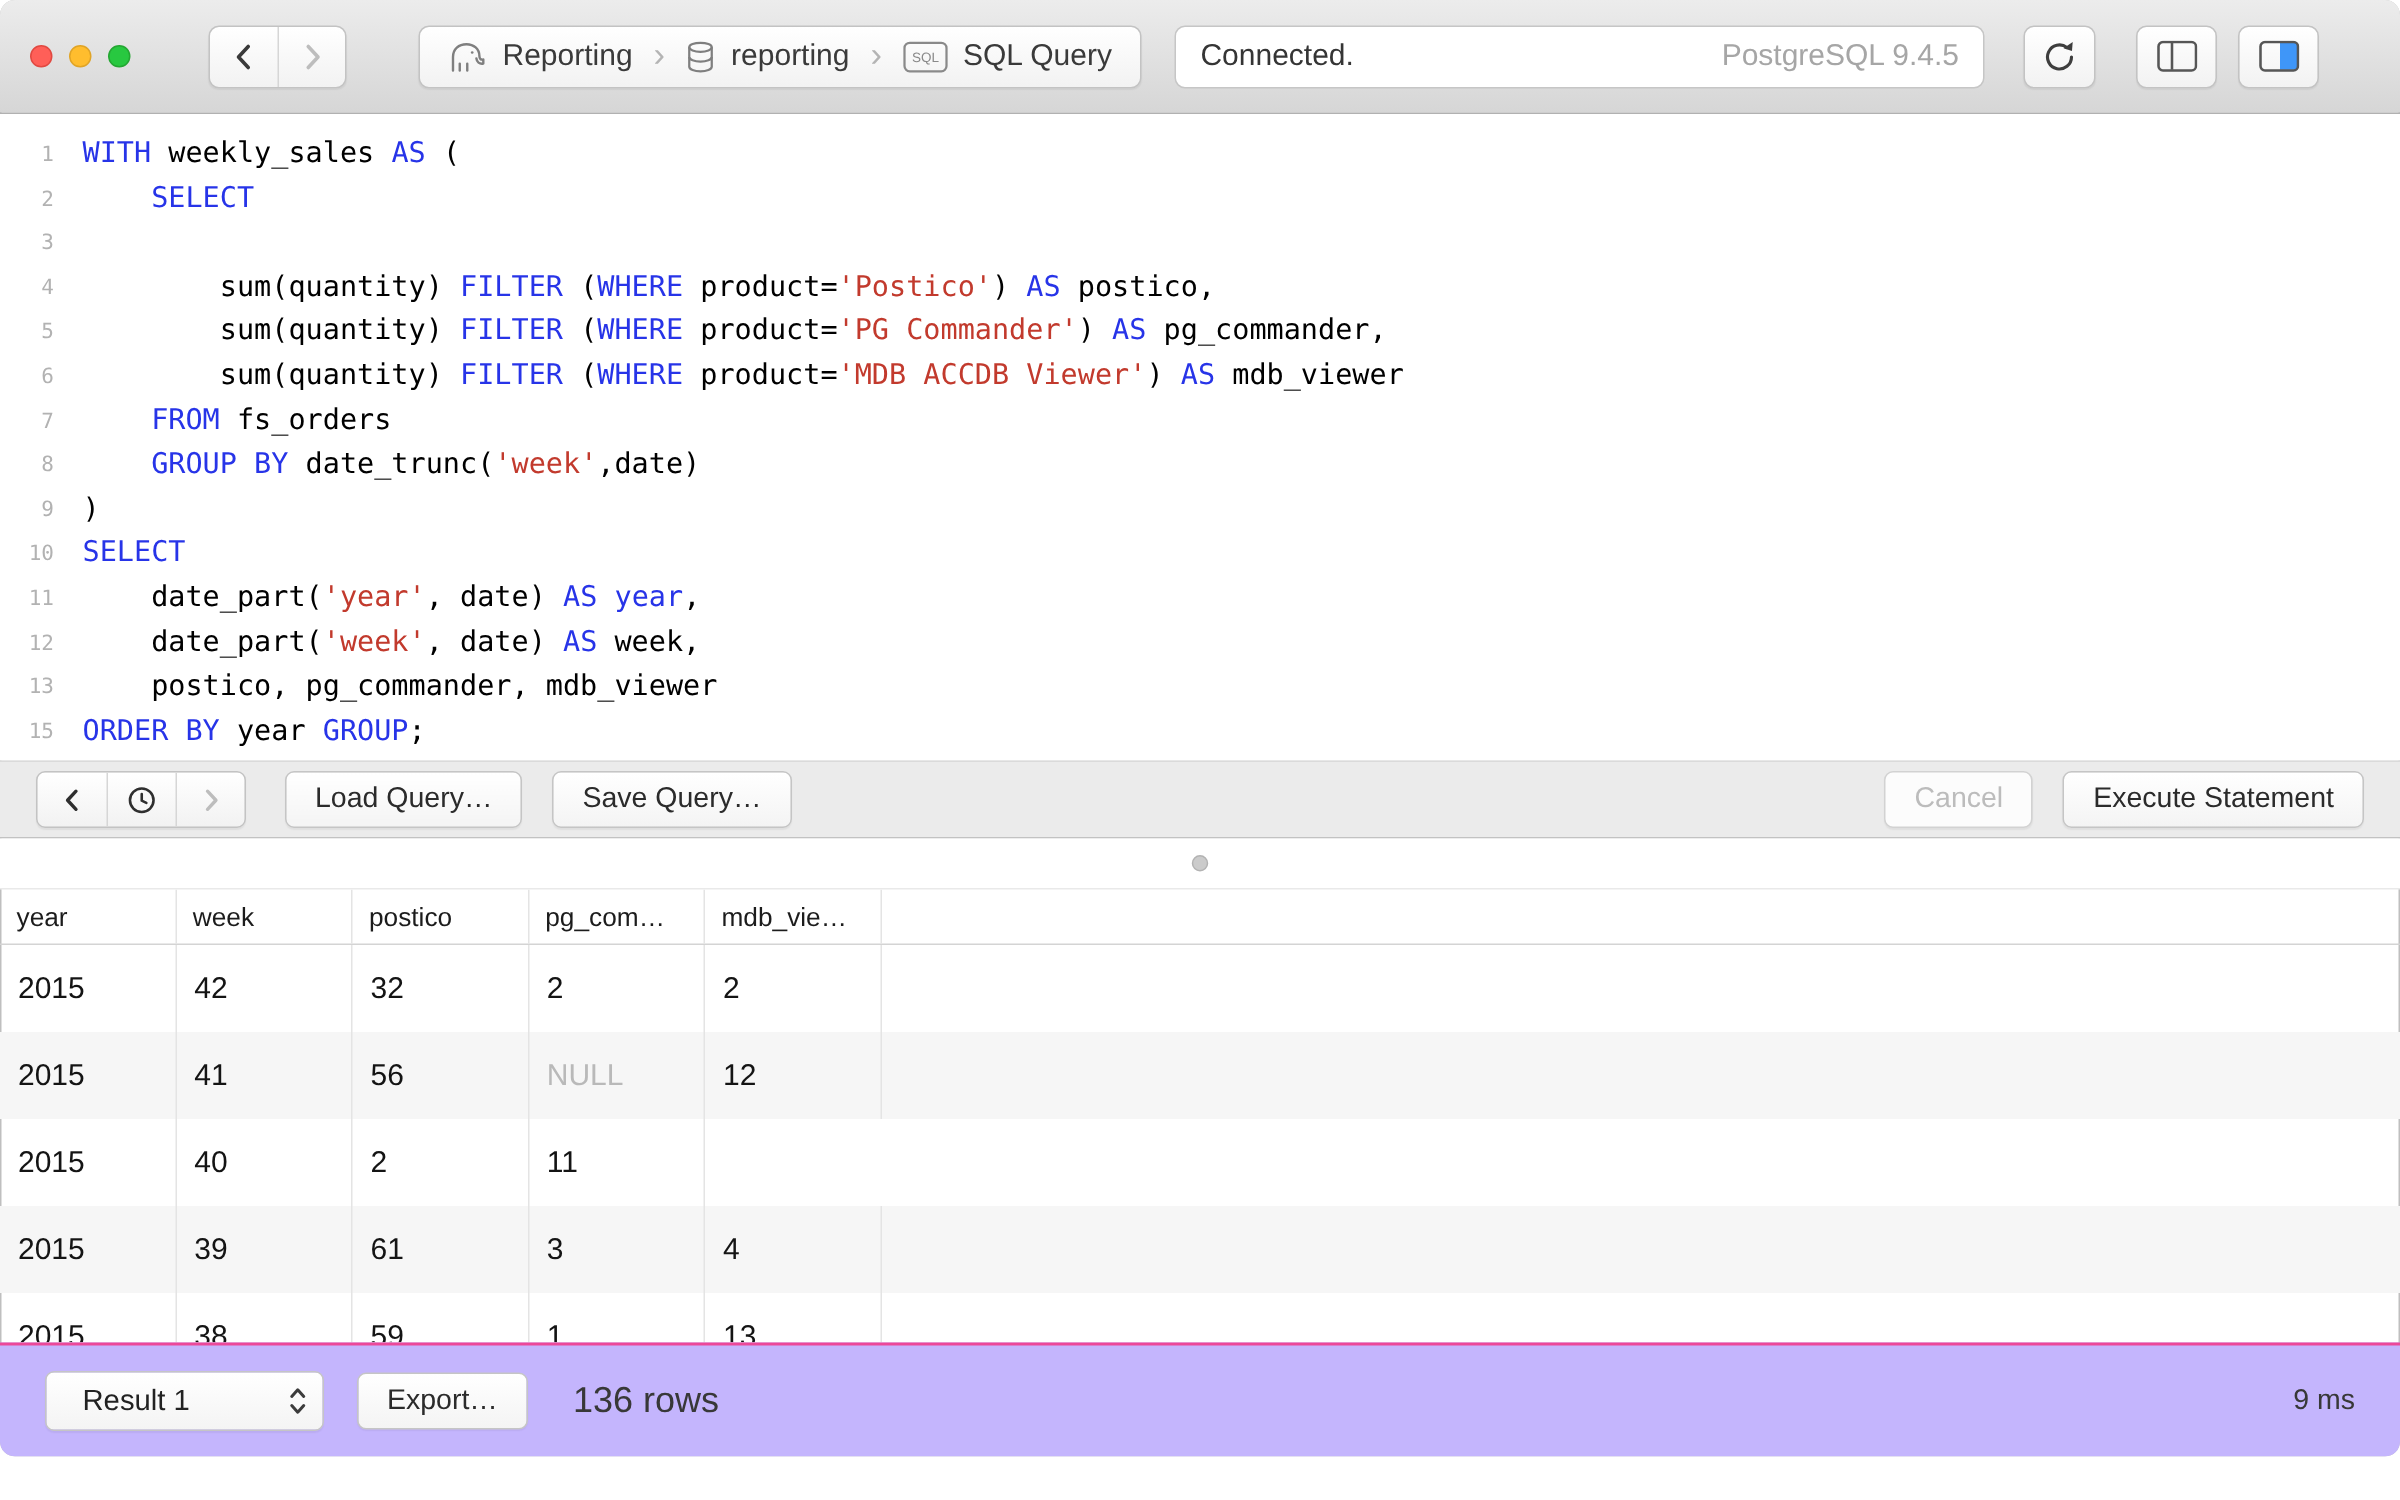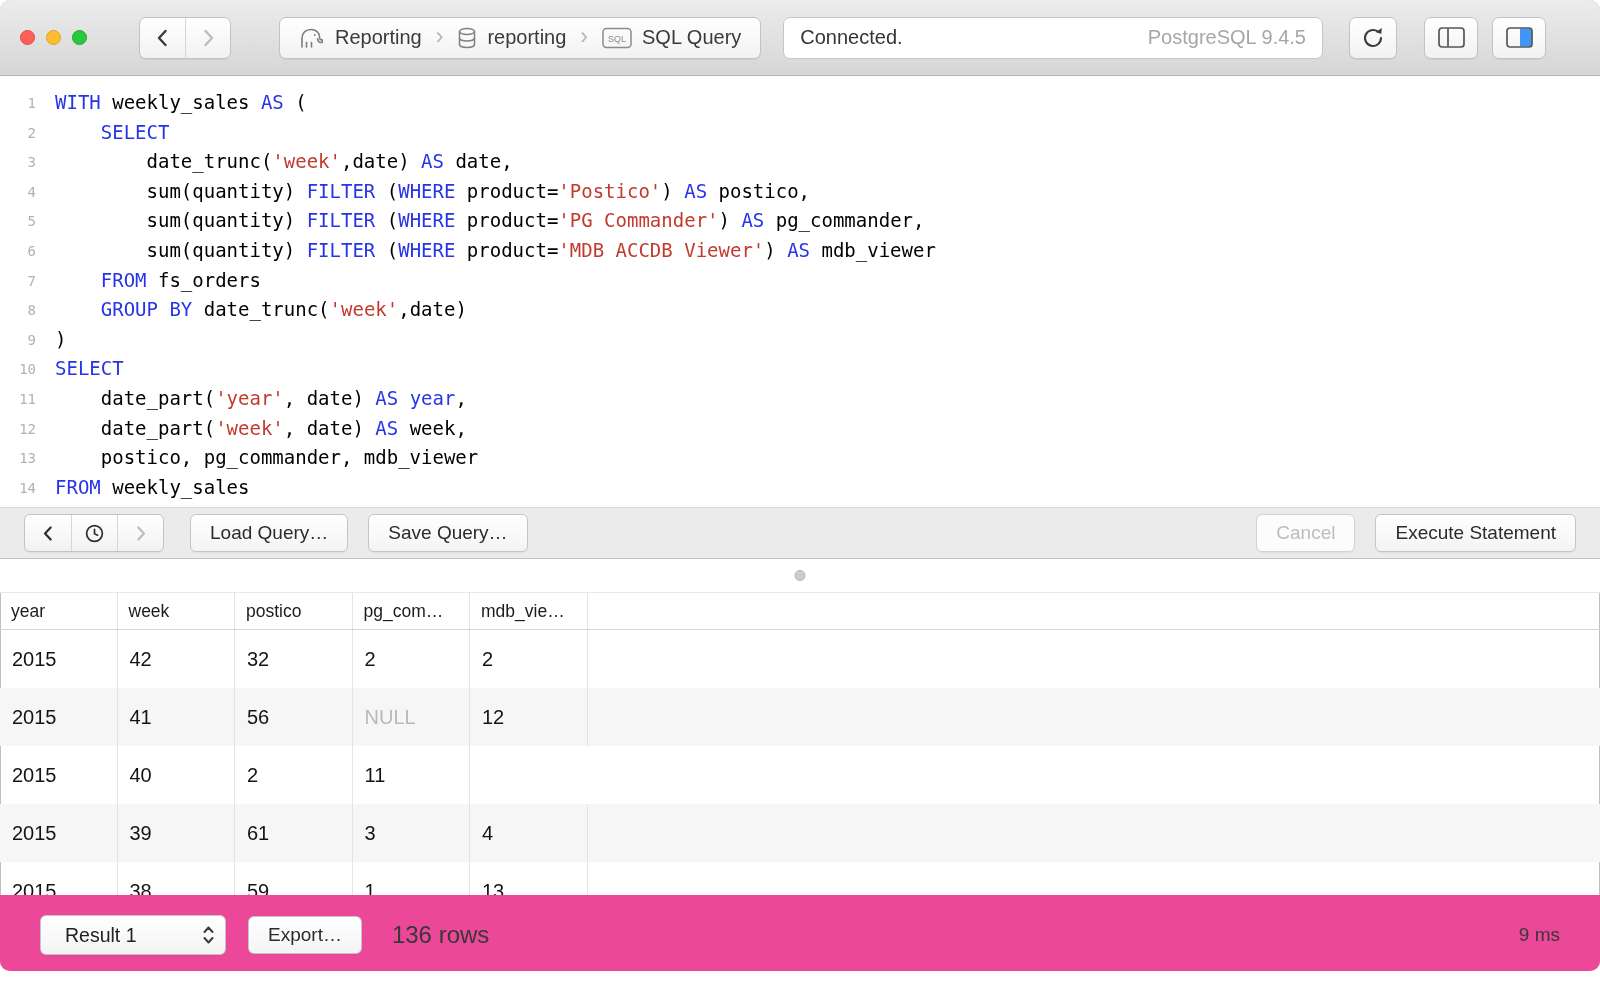--- a/index.html
+++ b/index.html
@@ -115,22 +115,22 @@
   .filler { flex:1; border-right:none; padding-left:0; }
   .th { font-size:17.5px; color:#1c1c1c; }
   .tr { height:58px; display:flex; }
   .tr.alt { background:#f6f6f6; }
   .td { font-size:20px; color:#141414;padding-left:12px; }
   .td.null { color:#b9b9b9; }
 
   
   .bottom-bar {
     height:76px; flex:none;
-    background:#ec4899; border-top:4px solid #ec4899;
-    display:flex; align-items:center; padding:0 40px; gap:22px;
+    background:#c4b5fd; border-top:2px solid #ec4899;
+    display:flex; align-items:center; padding:0 30px; gap:22px;
   }
   .popup-btn {
     height:40px; min-width:186px;
     background:linear-gradient(#ffffff,#f4f4f4);
     border:1px solid #c5c5c5; border-radius:6px;
     box-shadow:0 1px 1px rgba(0,0,0,.05);
     display:inline-flex; align-items:center; justify-content:space-between;
     padding:0 9px 0 24px; font-size:19.5px; color:#222; font-family:inherit;
   }
   .rows-label { font-size:24px; color:#383838; margin-left:8px; }
@@ -226,21 +226,20 @@
         <div class="code-line">
           <div class="line-num">1</div>
           <div class="code-text"><span class="kw">WITH</span><span class="pl"> weekly_sales </span><span class="kw">AS</span><span class="pl"> (</span></div>
         </div>
         <div class="code-line">
           <div class="line-num">2</div>
           <div class="code-text"><span class="pl">    </span><span class="kw">SELECT</span></div>
         </div>
         <div class="code-line">
           <div class="line-num">3</div>
-          <div class="code-text"><span class="pl">        date_trunc(</span><span class="str">'week'</span><span class="pl">,date) </span><span class="kw">AS</span><span class="pl"> date,</span></div>
         </div>
         <div class="code-line">
           <div class="line-num">4</div>
           <div class="code-text"><span class="pl">        sum(quantity) </span><span class="kw">FILTER</span><span class="pl"> (</span><span class="kw">WHERE</span><span class="pl"> product=</span><span class="str">'Postico'</span><span class="pl">) </span><span class="kw">AS</span><span class="pl"> postico,</span></div>
         </div>
         <div class="code-line">
           <div class="line-num">5</div>
           <div class="code-text"><span class="pl">        sum(quantity) </span><span class="kw">FILTER</span><span class="pl"> (</span><span class="kw">WHERE</span><span class="pl"> product=</span><span class="str">'PG Commander'</span><span class="pl">) </span><span class="kw">AS</span><span class="pl"> pg_commander,</span></div>
         </div>
         <div class="code-line">
@@ -267,24 +266,20 @@
           <div class="line-num">11</div>
           <div class="code-text"><span class="pl">    date_part(</span><span class="str">'year'</span><span class="pl">, date) </span><span class="kw">AS</span><span class="pl"> </span><span class="kw">year</span><span class="pl">,</span></div>
         </div>
         <div class="code-line">
           <div class="line-num">12</div>
           <div class="code-text"><span class="pl">    date_part(</span><span class="str">'week'</span><span class="pl">, date) </span><span class="kw">AS</span><span class="pl"> week,</span></div>
         </div>
         <div class="code-line">
           <div class="line-num">13</div>
           <div class="code-text"><span class="pl">    postico, pg_commander, mdb_viewer</span></div>
-        </div>
-        <div class="code-line">
-          <div class="line-num">14</div>
-          <div class="code-text"><span class="kw">FROM</span><span class="pl"> weekly_sales</span></div>
         </div>
         <div class="code-line">
           <div class="line-num">15</div>
           <div class="code-text"><span class="kw">ORDER BY</span><span class="pl"> year </span><span class="kw">GROUP</span><span class="pl">;</span></div>
         </div>
       </div>
   </section>
 
   <div class="query-toolbar">
     <div class="seg-group ctl hist-group">

